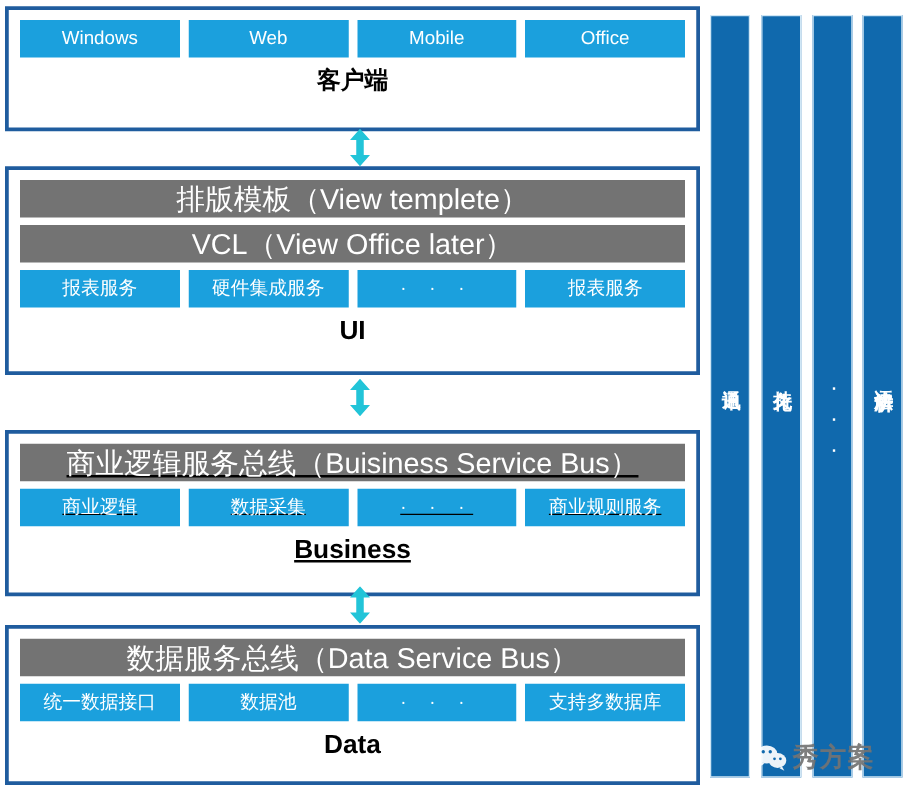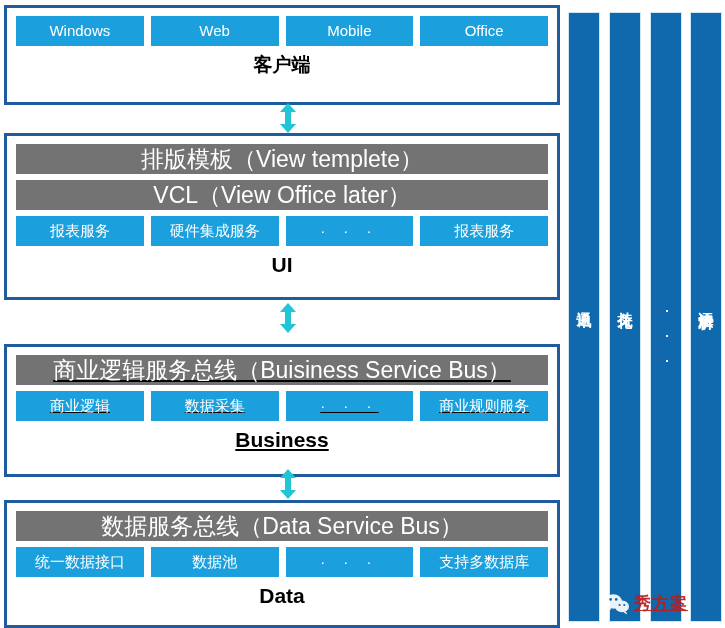--- a/index.html
+++ b/index.html
@@ -138,26 +138,25 @@
   #watermark {
     position: absolute;
     left: 604px;
     top: 592px;
     display: flex;
     align-items: center;
     gap: 4px;
     opacity: .92;
   }
   #watermark .wm-text {
-    color: #b91c1c;
-    font-size: 17px;
+    color: #737373;
+    font-size: 21px;
     font-weight: bold;
     letter-spacing: 1px;
     white-space: nowrap;
-    text-decoration: underline;
   }
 </style>
 </head>
 <body>
 
 <div id="canvas">
 
   <div id="left-stack">
 
     <div class="layer-panel" style="top:0px; height:100px;">

